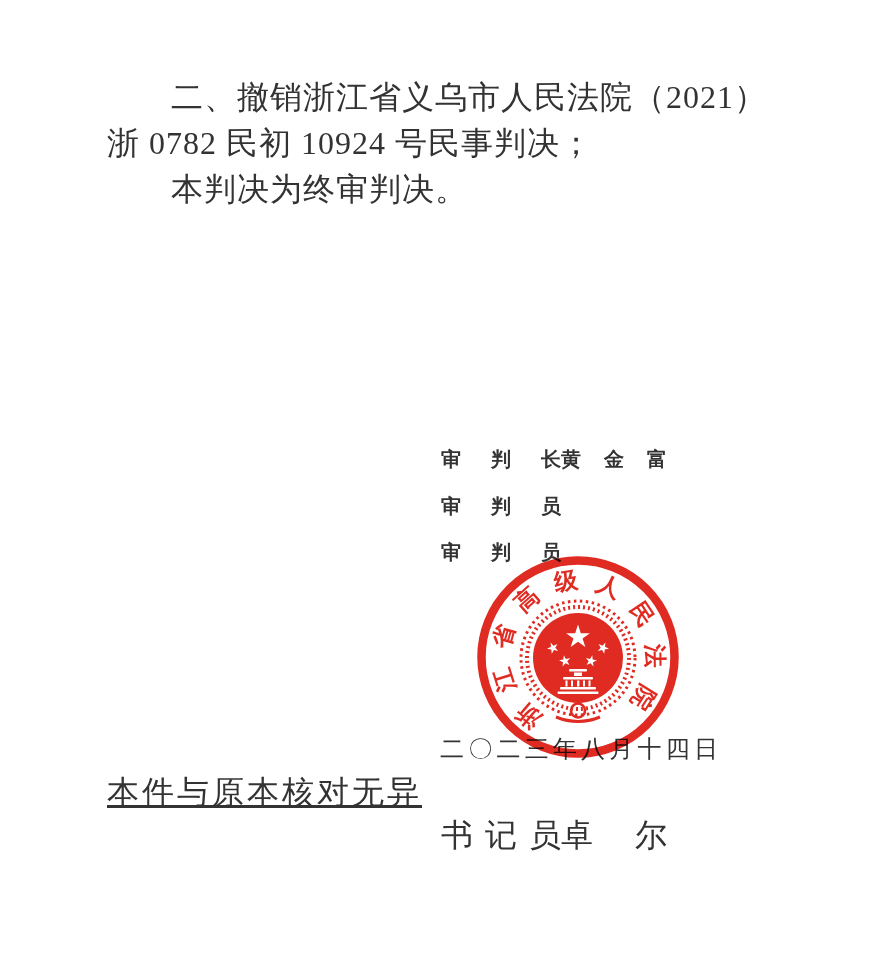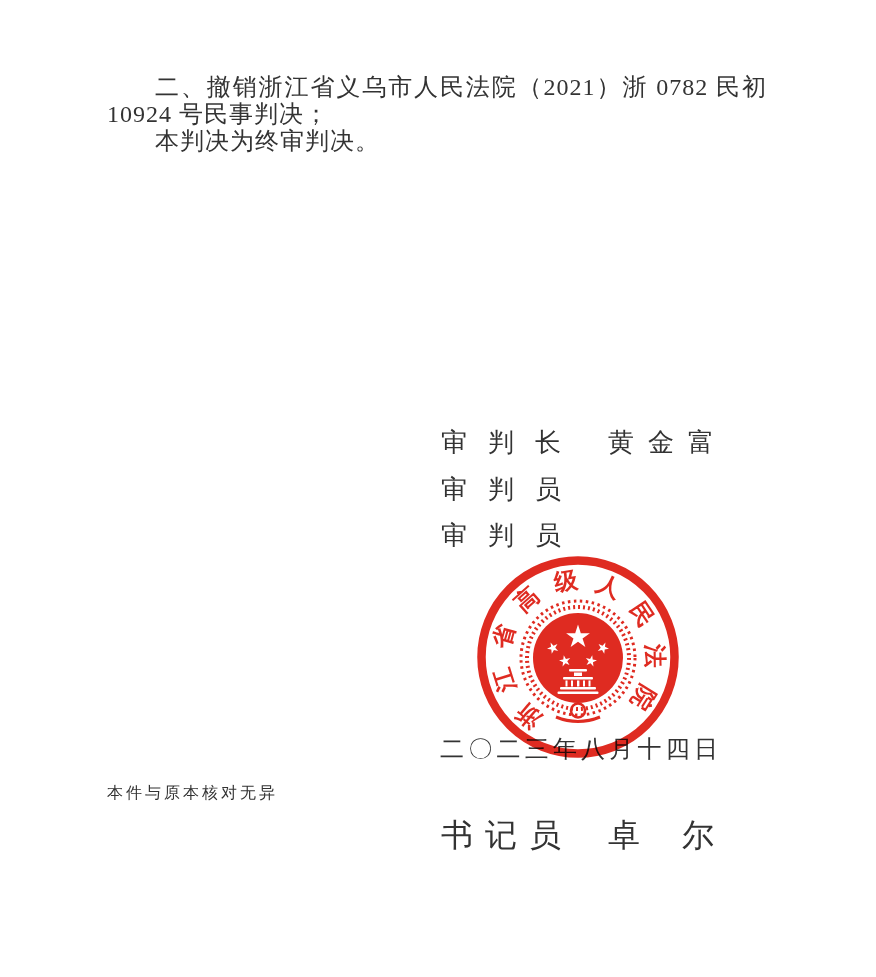--- a/index.html
+++ b/index.html
@@ -12,67 +12,68 @@
     background: #ffffff;
     font-family: "Liberation Serif", "DejaVu Serif", serif;
     color: #333333;
     overflow: hidden;
   }
   .body-text {
     position: absolute;
     top: 74px;
     left: 107px;
     width: 660px;
-    font-size: 24px;
-    line-height: 27px;
+    font-size: 32px;
+    line-height: 46px;
     text-align: justify;
     letter-spacing: 1px;
   }
   .body-text p {
     margin: 0;
     text-indent: 2em;
   }
   .sig-block {
     position: absolute;
-    top: 420px;
+    top: 436px;
     left: 441px;
-    font-size: 26px;
+    font-size: 20px;
     line-height: 46.5px;
+    font-weight: bold;
   }
   .sig-row { display: flex; }
   .sig-role {
     display: inline-block;
     width: 120px;
     text-align: justify;
     text-align-last: justify;
   }
   .sig-name {
     display: inline-block;
     width: 106px;
-    margin-left: 47px;
     text-align: justify;
     text-align-last: justify;
   }
   .date-line {
     position: absolute;
     top: 734px;
     left: 440px;
     width: 278px;
     font-size: 24px;
     line-height: 31px;
     text-align: justify;
     text-align-last: justify;
   }
   .note {
     position: absolute;
     top: 777px;
     left: 107px;
-    font-size: 16px;
+    font-size: 32px;
     line-height: 31px;
     letter-spacing: 3px;
+    text-decoration: underline;
   }
   .clerk-row {
     position: absolute;
     top: 820px;
     left: 441px;
     font-size: 32px;
     line-height: 31px;
     display: flex;
   }
   .seal {

